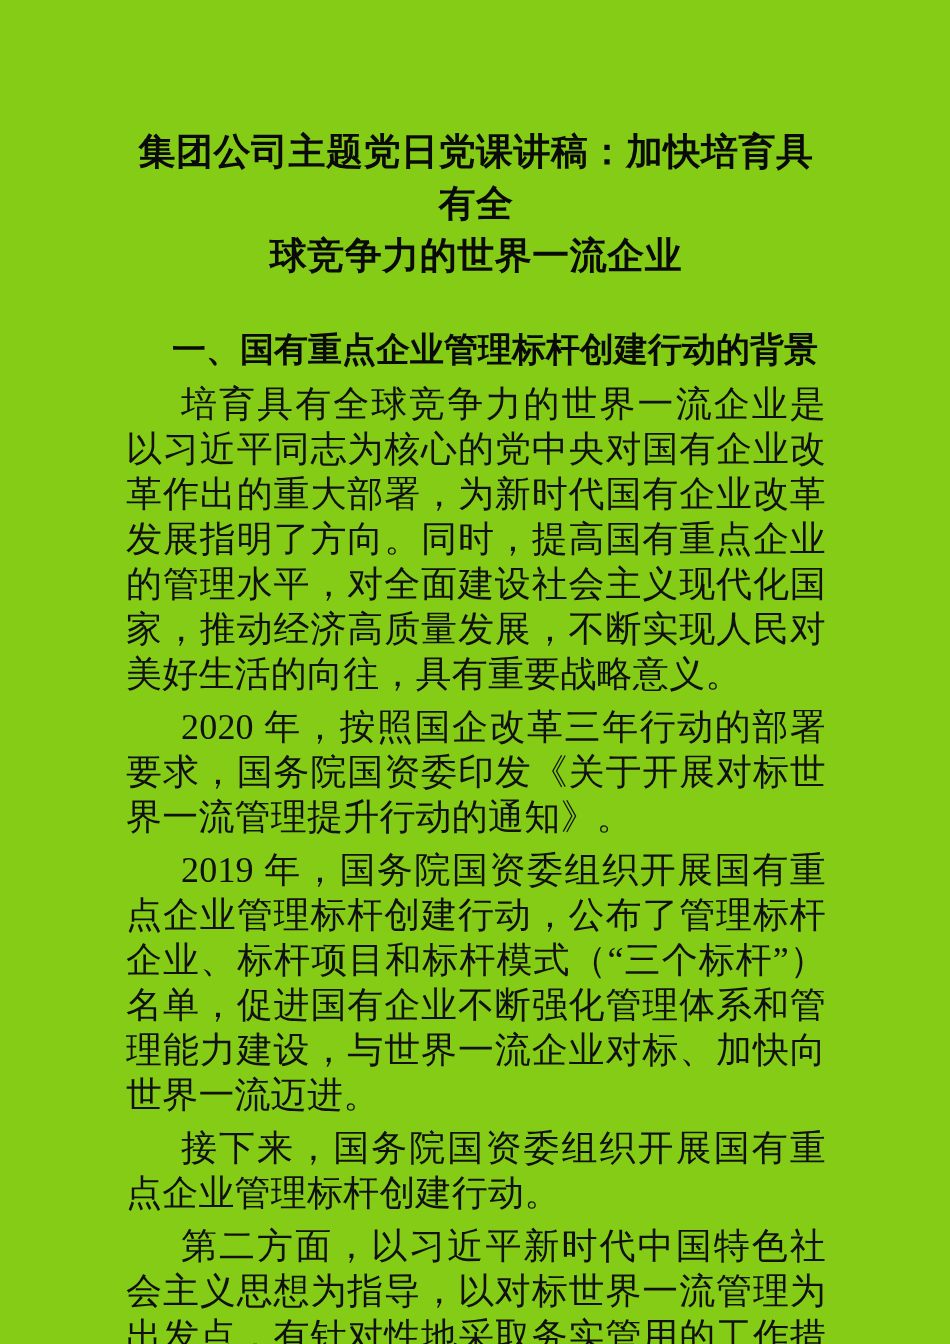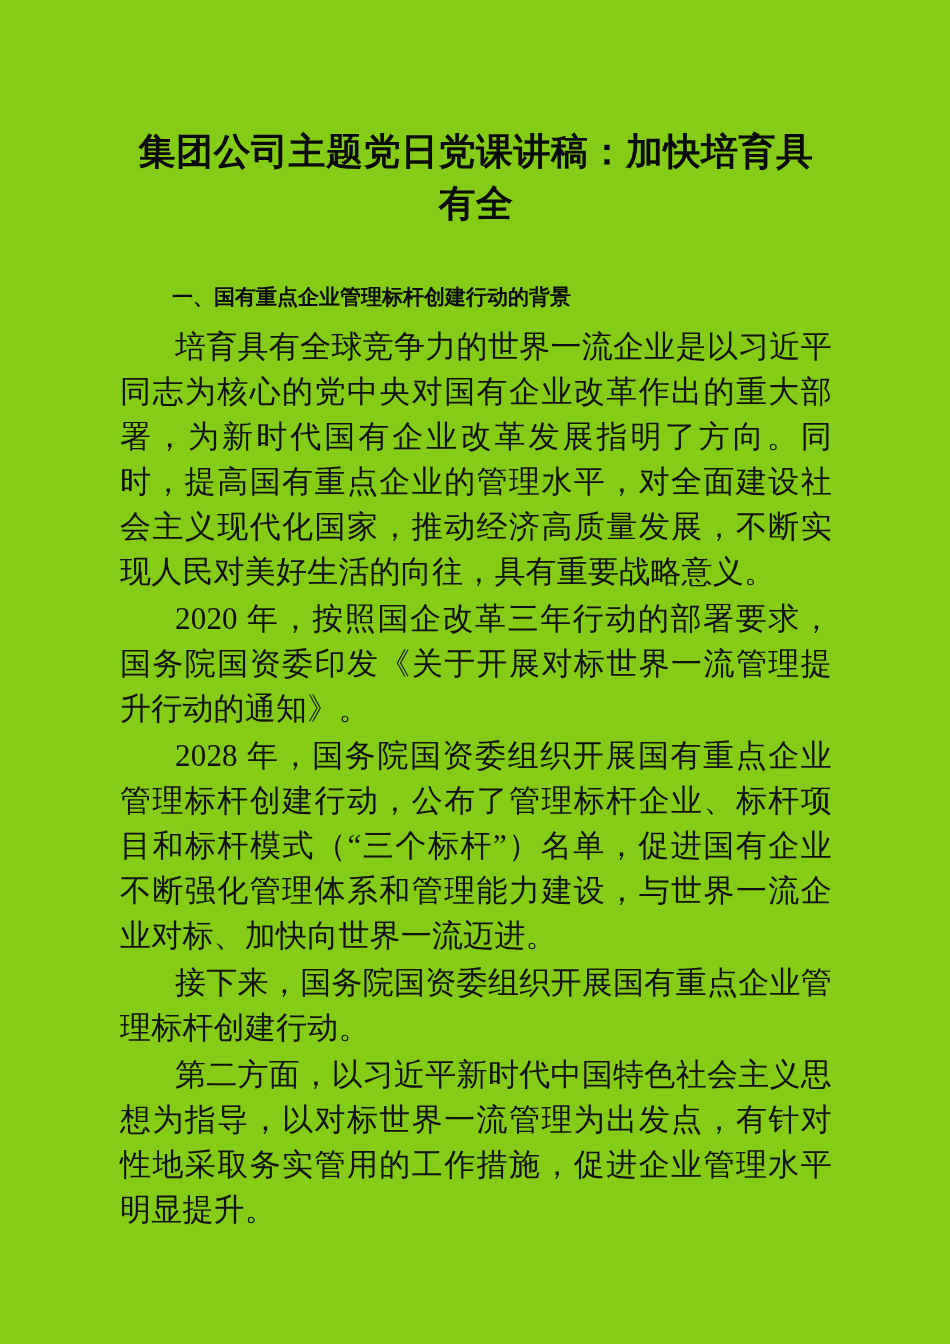--- a/index.html
+++ b/index.html
@@ -30,55 +30,56 @@
     color: #0a0a0a;
     letter-spacing: 0.5px;
     margin: 0;
     padding-top: 126px;
     padding-left: 4px;
     padding-right: 4px;
   }
   .section-heading {
     font-family: "Liberation Sans", "DejaVu Sans", sans-serif;
     font-weight: bold;
-    font-size: 21px;
+    font-size: 34px;
     line-height: 44px;
     color: #0a0a0a;
     text-indent: 54px;
     margin: 0;
     padding-top: 45px;
   }
   .para {
     font-family: "Liberation Serif", "DejaVu Serif", serif;
-    font-size: 31px;
+    font-size: 36px;
     line-height: 45px;
     color: #111111;
     text-align: justify;
     text-justify: inter-character;
     text-indent: 55px;
-    margin: 2px;
+    margin: 8px;
     letter-spacing: 0.2px;
     word-break: break-all;
   }
   .para.first-after-heading {
     padding-top: 3px;
   }
 </style>
 </head>
 <body>
 
 <div class="page">
   <div class="doc-body">
 
     <h1 class="doc-title">
       <span>集团公司主题党日党课讲稿：加快培育具有全</span><br>
+      <span>球竞争力的世界一流企业</span>
     </h1>
 
     <h2 class="section-heading">一、国有重点企业管理标杆创建行动的背景</h2>
 
     <p class="para first-after-heading">培育具有全球竞争力的世界一流企业是以习近平同志为核心的党中央对国有企业改革作出的重大部署，为新时代国有企业改革发展指明了方向。同时，提高国有重点企业的管理水平，对全面建设社会主义现代化国家，推动经济高质量发展，不断实现人民对美好生活的向往，具有重要战略意义。</p>
     <p class="para">2020 年，按照国企改革三年行动的部署要求，国务院国资委印发《关于开展对标世界一流管理提升行动的通知》。</p>
-    <p class="para">2028 年，国务院国资委组织开展国有重点企业管理标杆创建行动，公布了管理标杆企业、标杆项目和标杆模式（“三个标杆”）名单，促进国有企业不断强化管理体系和管理能力建设，与世界一流企业对标、加快向世界一流迈进。</p>
+    <p class="para">2019 年，国务院国资委组织开展国有重点企业管理标杆创建行动，公布了管理标杆企业、标杆项目和标杆模式（“三个标杆”）名单，促进国有企业不断强化管理体系和管理能力建设，与世界一流企业对标、加快向世界一流迈进。</p>
     <p class="para">接下来，国务院国资委组织开展国有重点企业管理标杆创建行动。</p>
     <p class="para">第二方面，以习近平新时代中国特色社会主义思想为指导，以对标世界一流管理为出发点，有针对性地采取务实管用的工作措施，促进企业管理水平明显提升。</p>
 
   </div>
 </div>
 
 </body></html>

